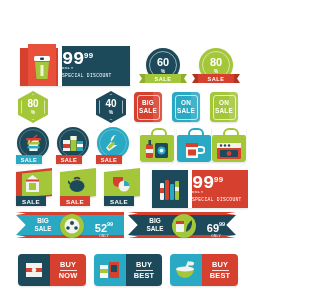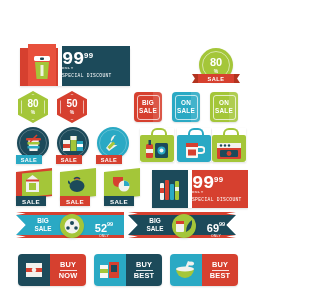--- a/index.html
+++ b/index.html
@@ -138,20 +138,33 @@
       </div>
       <div class="panel">
         <div>
           <span class="big">99</span><span class="sup">99</span>
         </div>
         <span class="only">ONLY</span>
         <span class="disc">SPECIAL DISCOUNT</span>
       </div>
     </div>
 
+    <div class="cell" style="left:139px;top:0;width:48px;height:38px;">
+      <div class="cbadge shadow" style="left:7px;top:0;background:#1c4a5a;">
+        <div class="ring"></div>
+        <span class="n">60</span>
+        <span class="p">%</span>
+      </div>
+      <div class="sribbon" style="left:0;top:26px;">
+        <div class="e l" style="background:#8fae2c;"></div>
+        <div class="e r" style="background:#8fae2c;"></div>
+        <div class="mid" style="background:#a4c639;"></div>
+        <b>SALE</b>
+      </div>
+    </div>
 
     <div class="cell" style="left:192px;top:0;width:48px;height:38px;">
       <div class="cbadge shadow" style="left:7px;top:0;background:#a4c639;">
         <div class="ring"></div>
         <span class="n">80</span>
         <span class="p">%</span>
       </div>
       <div class="sribbon" style="left:0;top:26px;">
         <div class="e l" style="background:#b3331f;"></div>
         <div class="e r" style="background:#b3331f;"></div>
@@ -161,23 +174,23 @@
     </div>
   </div>
 
   <div class="row" style="top:91px;height:32px;">
 
     <div class="hex shadow" style="left:18px;background:#a4c639;">
       <div class="ring"></div>
       <span class="n">80</span>
       <span class="p">%</span>
     </div>
-    <div class="hex shadow" style="left:57px;background:#d6402f;">
+    <div class="hex shadow" style="left:96px;background:#1c4a5a;">
       <div class="ring"></div>
-      <span class="n">50</span>
+      <span class="n">40</span>
       <span class="p">%</span>
     </div>
 
     <div class="sqtag shadow" style="left:134px;top:1px;background:#d6402f;">
       <div class="band"></div>
       <div class="ring"></div>
       <b>BIG</b>
       <b>SALE</b>
     </div>
     <div class="sqtag shadow" style="left:172px;top:1px;background:#2aa9c4;">

